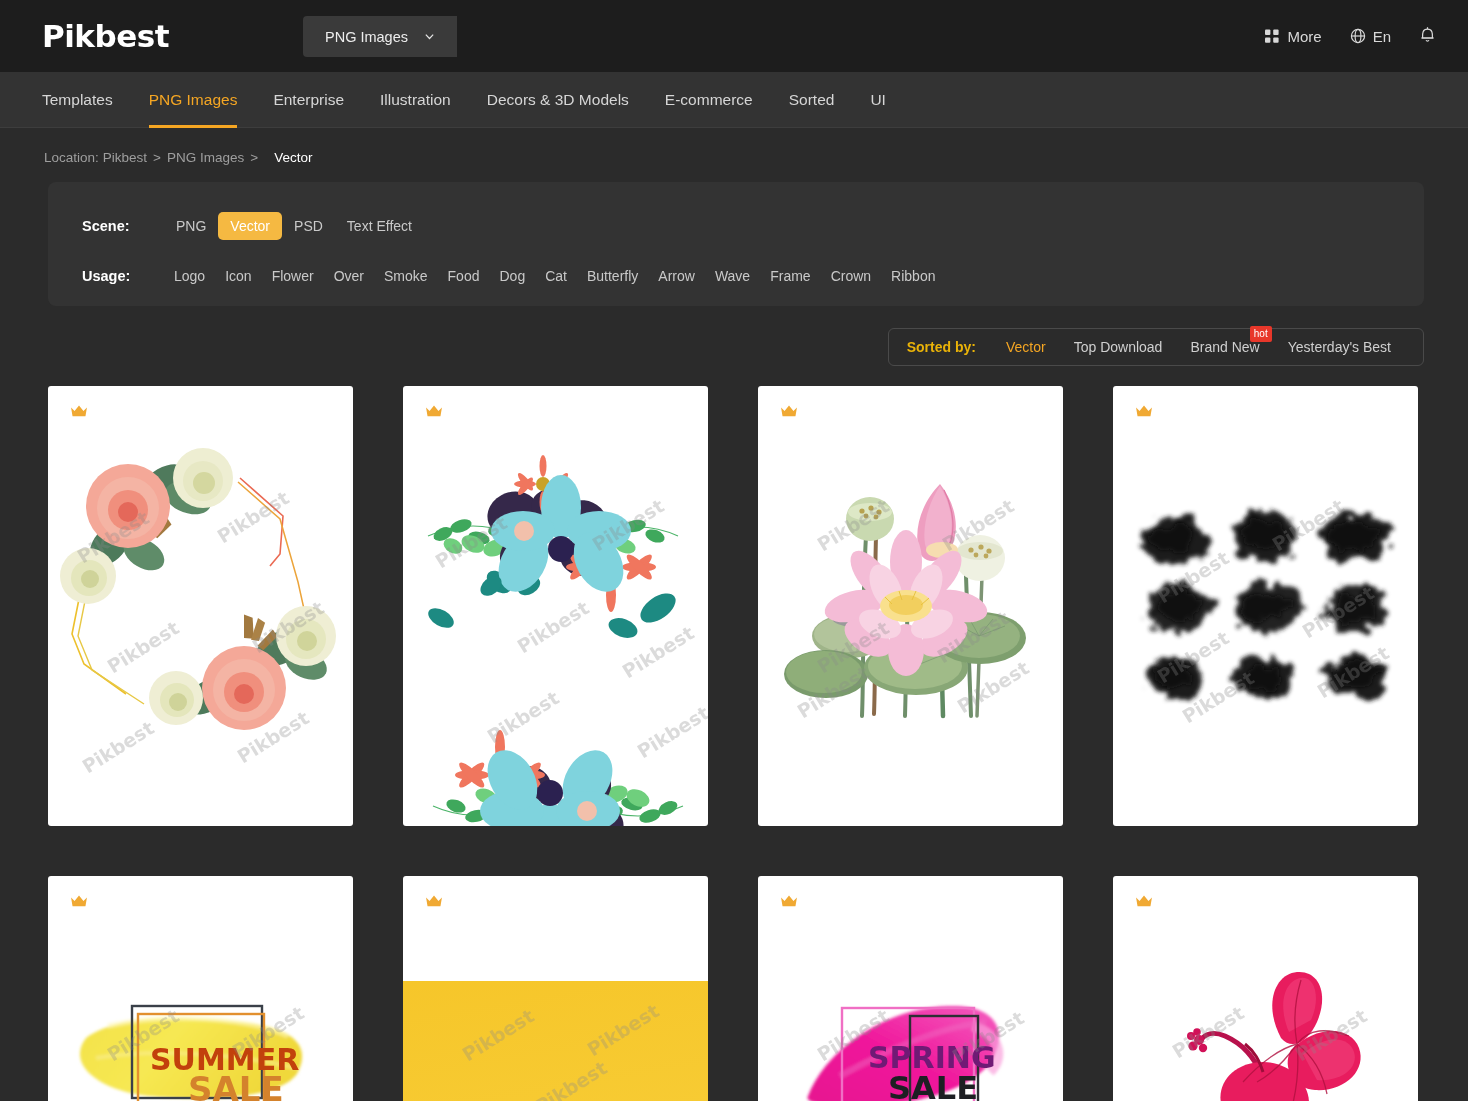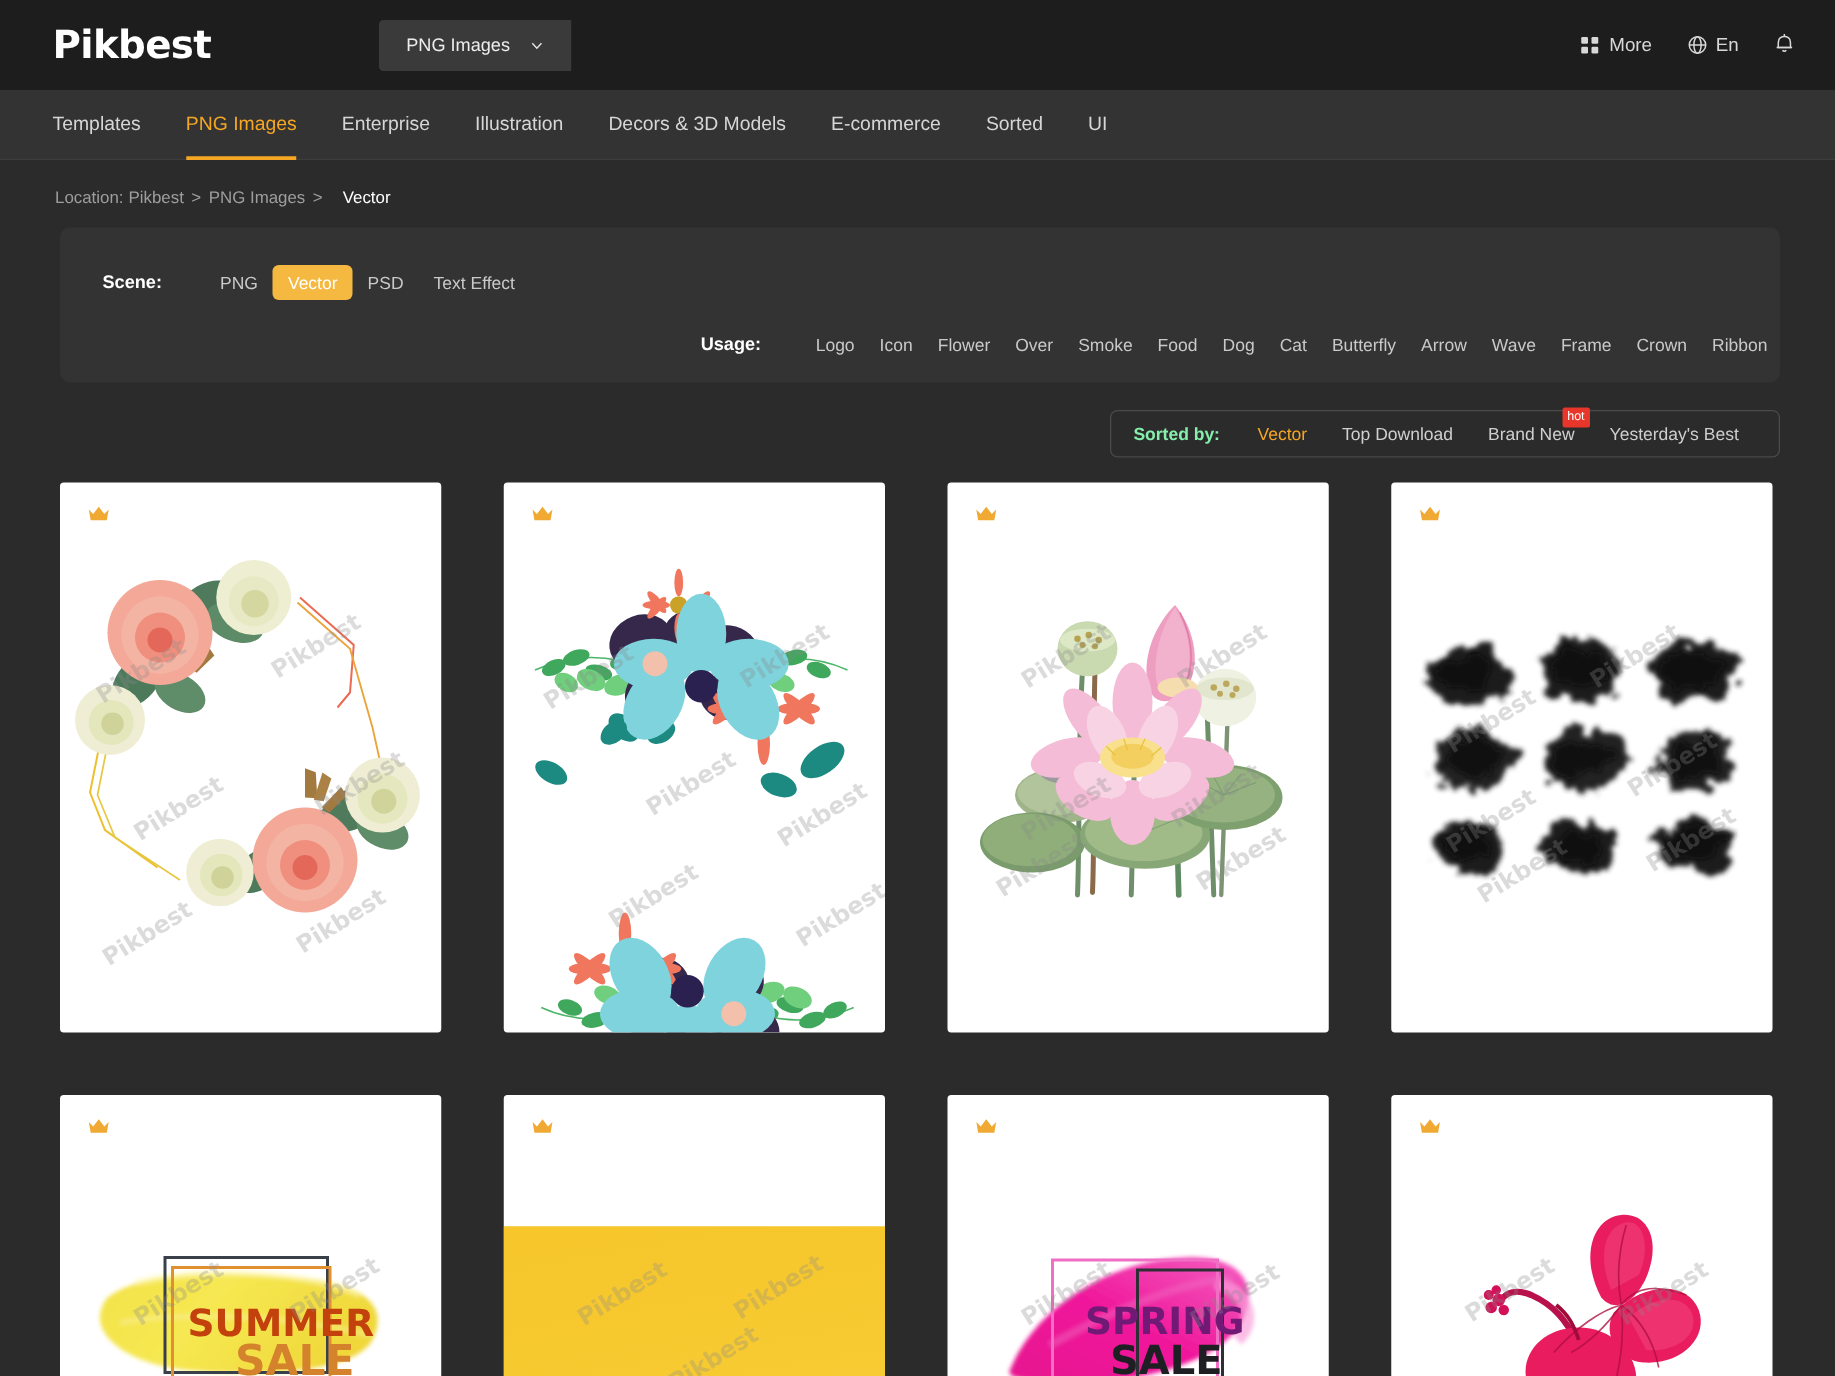--- a/index.html
+++ b/index.html
@@ -157,21 +157,21 @@
 
   
   .filters {
     margin: 14px 44px 0 48px;
     background: #333333;
     border-radius: 8px;
     padding: 26px 0 26px 34px;
     height: 124px;
   }
   .frow { display: flex; align-items: center; height: 36px; }
-  .frow + .frow { margin-top: 14px; justify-content: flex-end; }
+  .frow + .frow { margin-top: 14px; }
   .flabel {
     color: #ffffff;
     font-weight: bold;
     font-size: 14.5px;
     width: 82px;
     flex: none;
   }
   .fopt {
     color: #c9c9c9;
     font-size: 14px;
@@ -192,21 +192,21 @@
   .sortbar {
     border: 1px solid #4a4a4a;
     border-radius: 6px;
     height: 38px;
     display: flex;
     align-items: center;
     padding: 0 18px;
     gap: 0;
   }
   .sort-label {
-    color: #86efac;
+    color: #eab308;
     font-weight: bold;
     font-size: 14px;
     margin-right: 16px;
   }
   .sort-opt {
     color: #cfcfcf;
     font-size: 14px;
     padding: 0 14px;
     cursor: pointer;
     position: relative;

